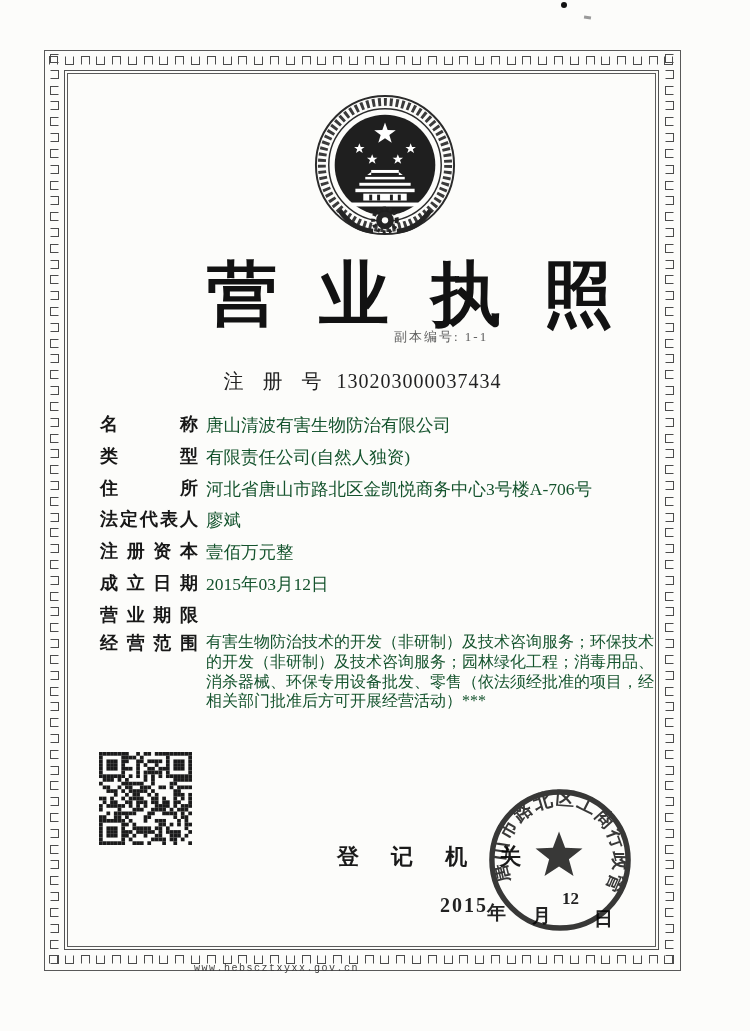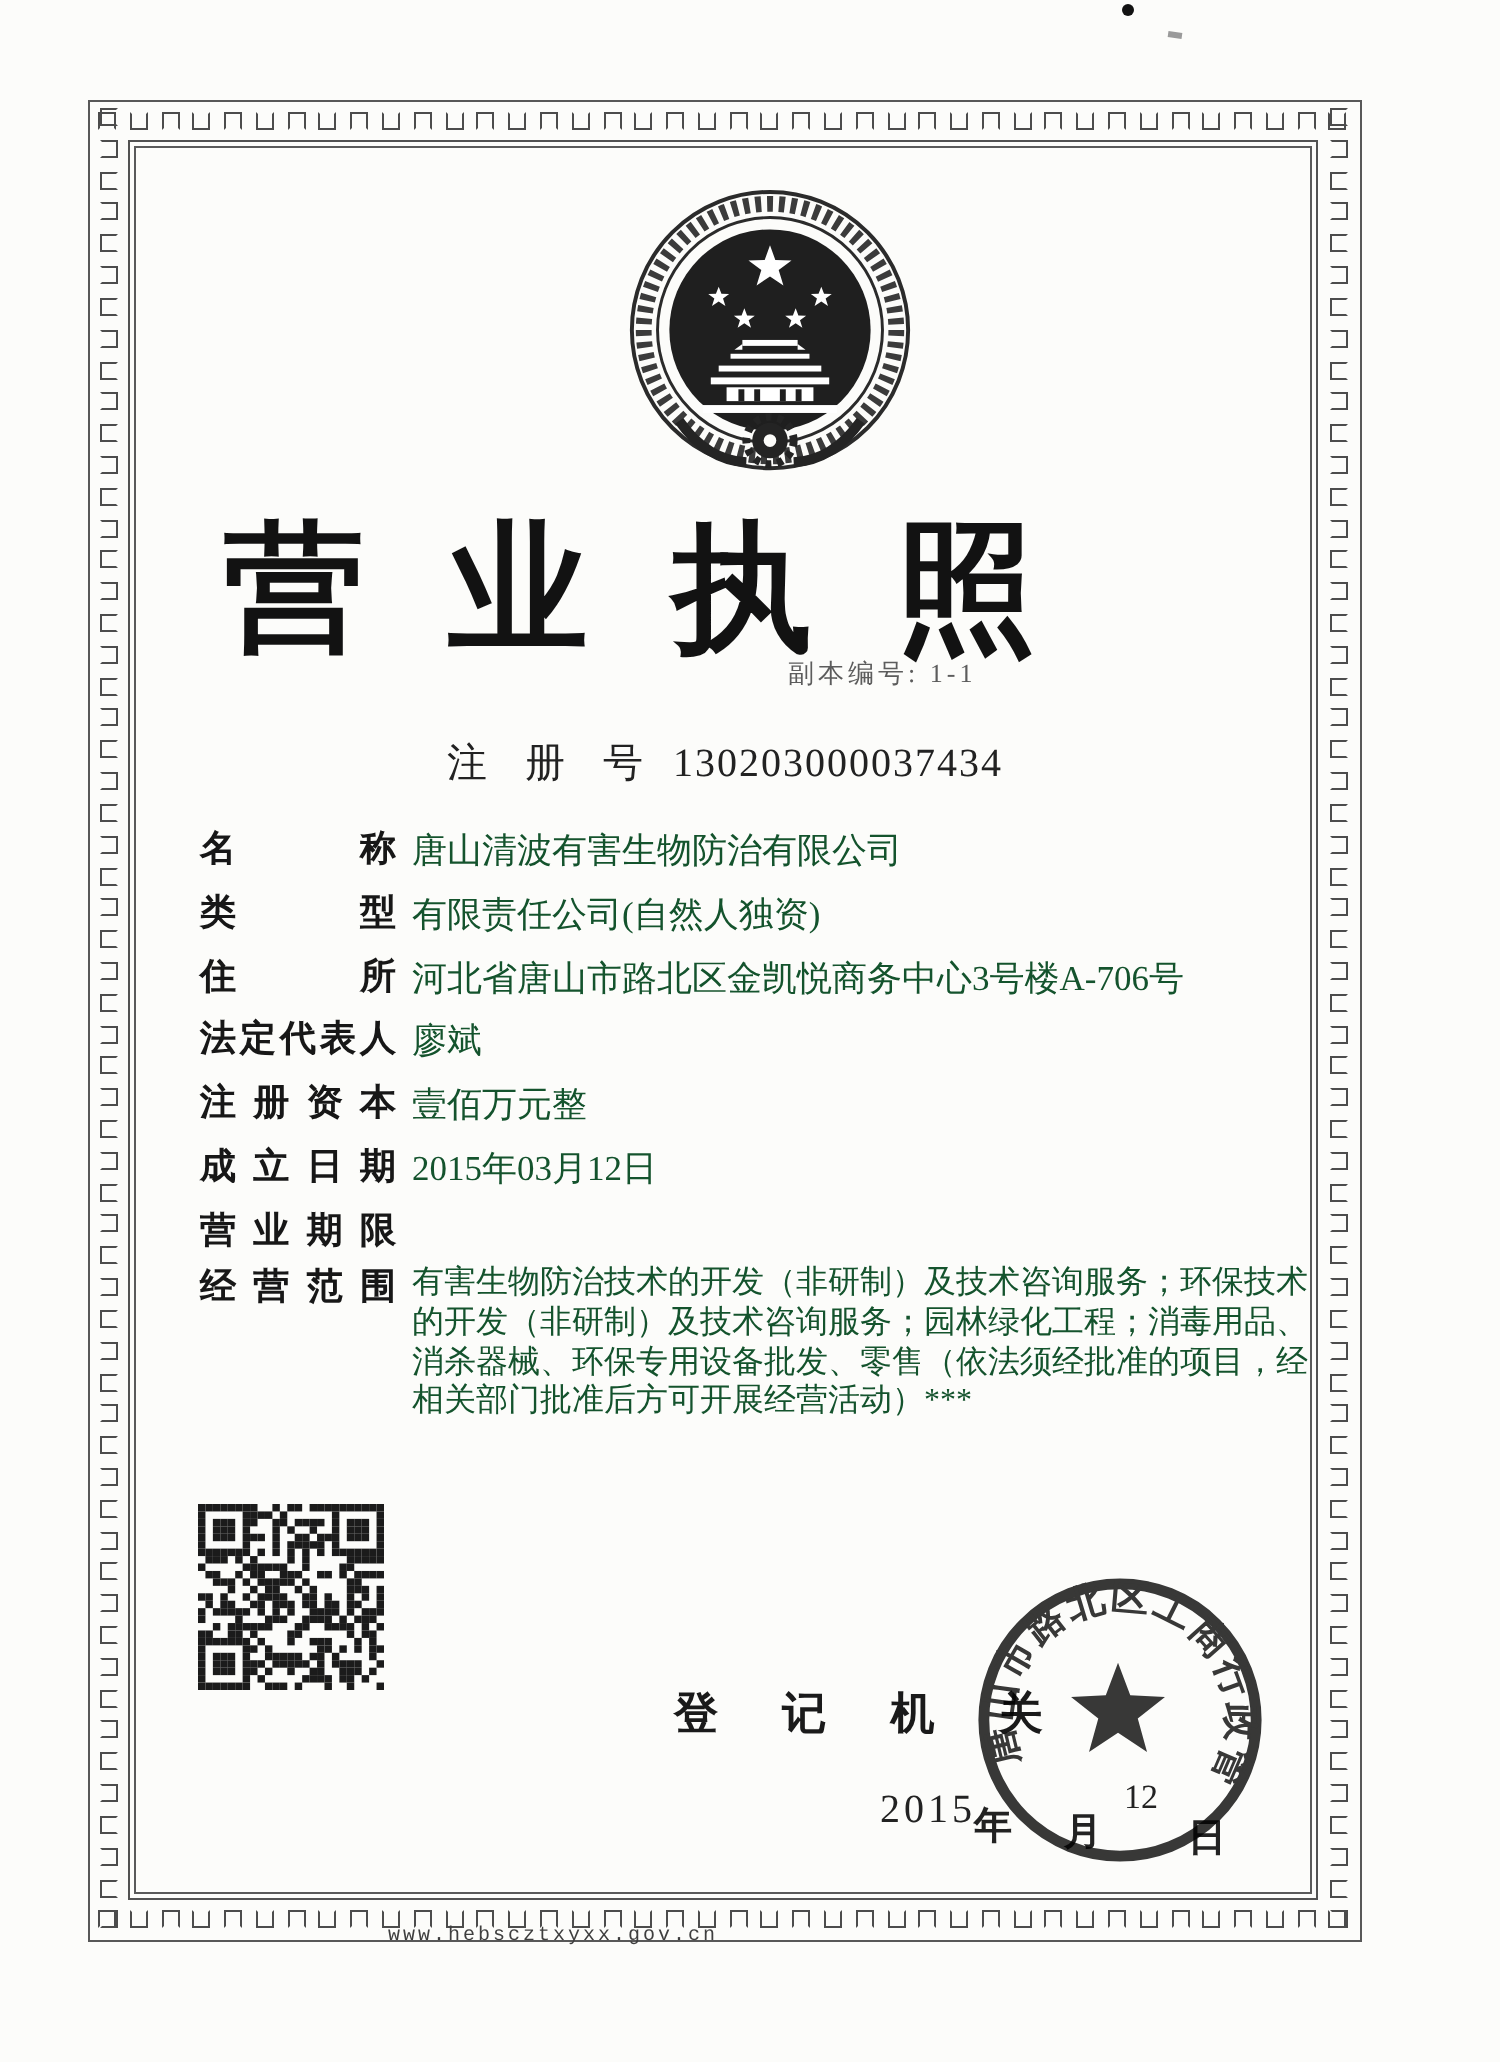--- a/index.html
+++ b/index.html
@@ -16,21 +16,21 @@
   .band{display:flex;overflow:hidden;justify-content:space-between;}
   .band-h{left:49px;width:625px;height:12px;flex-direction:row;align-items:center;}
   .band-v{top:54px;width:12px;height:911px;flex-direction:column;align-items:center;}
   .pcell{flex:0 0 auto;width:9px;height:9px;border:1.5px solid #4c4c4c;box-sizing:border-box;background:transparent;}
   .pcell.or{border-right-color:transparent;}
   .pcell.ol{border-left-color:transparent;}
   .pcell.ot{border-top-color:transparent;}
   .pcell.ob{border-bottom-color:transparent;}
   
   .title{
-    left:70px;top:248px;width:585px;text-align:left;white-space:nowrap;
+    left:70px;top:248px;width:585px;text-align:right;white-space:nowrap;
     font-family:"Liberation Sans",sans-serif;font-weight:900;
     font-size:70px;letter-spacing:42px;text-indent:42px;color:#121212;
   }
   .copy-serial{left:394px;top:328px;font-size:13px;letter-spacing:2px;color:#5c5c5c;}
   .subtitle{
     left:70px;top:336px;width:585px;text-align:center;
     font-family:"Liberation Sans",sans-serif;font-weight:800;font-size:35px;color:#181818;
   }
   .regline{left:70px;top:368px;width:585px;text-align:center;font-size:20px;color:#222;}
   .regline .lbl{letter-spacing:7px;margin-right:8px;}
@@ -42,21 +42,21 @@
     font-weight:700;font-size:18px;color:#171717;
     display:inline-flex;justify-content:space-between;
   }
   .fvalue{position:absolute;left:106px;top:1px;width:450px;font-size:17.5px;color:#14532d;white-space:nowrap;}
   .fvalue.scope{white-space:normal;width:448px;font-size:16px;line-height:19.8px;text-align:justify;}
   
   .reg-authority{
     left:337px;top:842px;font-family:"Liberation Sans",sans-serif;
     font-weight:700;font-size:22px;letter-spacing:13px;color:#1a1a1a;white-space:nowrap;
   }
-  .dt{color:#222;}
+  .dt{color:#222;font-weight:bold;}
   .dt-year{left:440px;top:894px;font-size:20px;letter-spacing:2px;}
   .dt-yu{left:487px;top:900px;font-size:19px;font-weight:700;}
   .dt-month{left:562px;top:889px;font-size:17px;}
   .dt-mu{left:532px;top:903px;font-size:19px;font-weight:700;}
   .dt-du{left:594px;top:906px;font-size:19px;font-weight:700;}
   .seal-svg{left:486px;top:786px;width:148px;height:148px;opacity:.95;mix-blend-mode:multiply;}
   
   .site-url{left:146px;top:963px;font-family:"Liberation Mono",monospace;font-size:10px;letter-spacing:1.5px;color:#3e3e3e;margin-left:48px;}
   .site-label{left:46px;top:977px;font-size:14px;color:#1e1e1e;}
   .issuer{left:428px;top:977px;width:286px;text-align:right;font-size:14px;color:#1e1e1e;}

